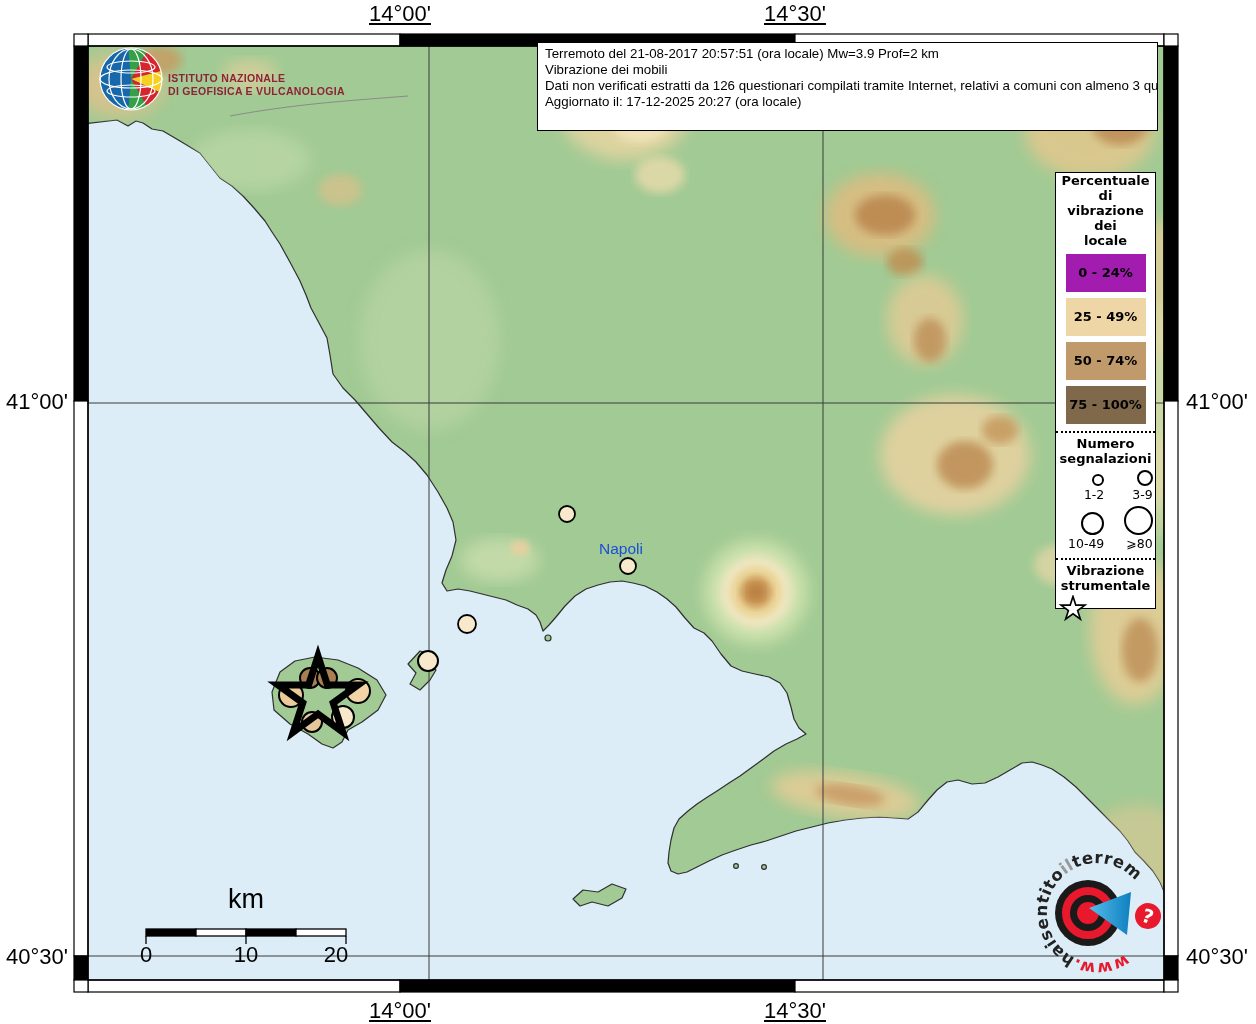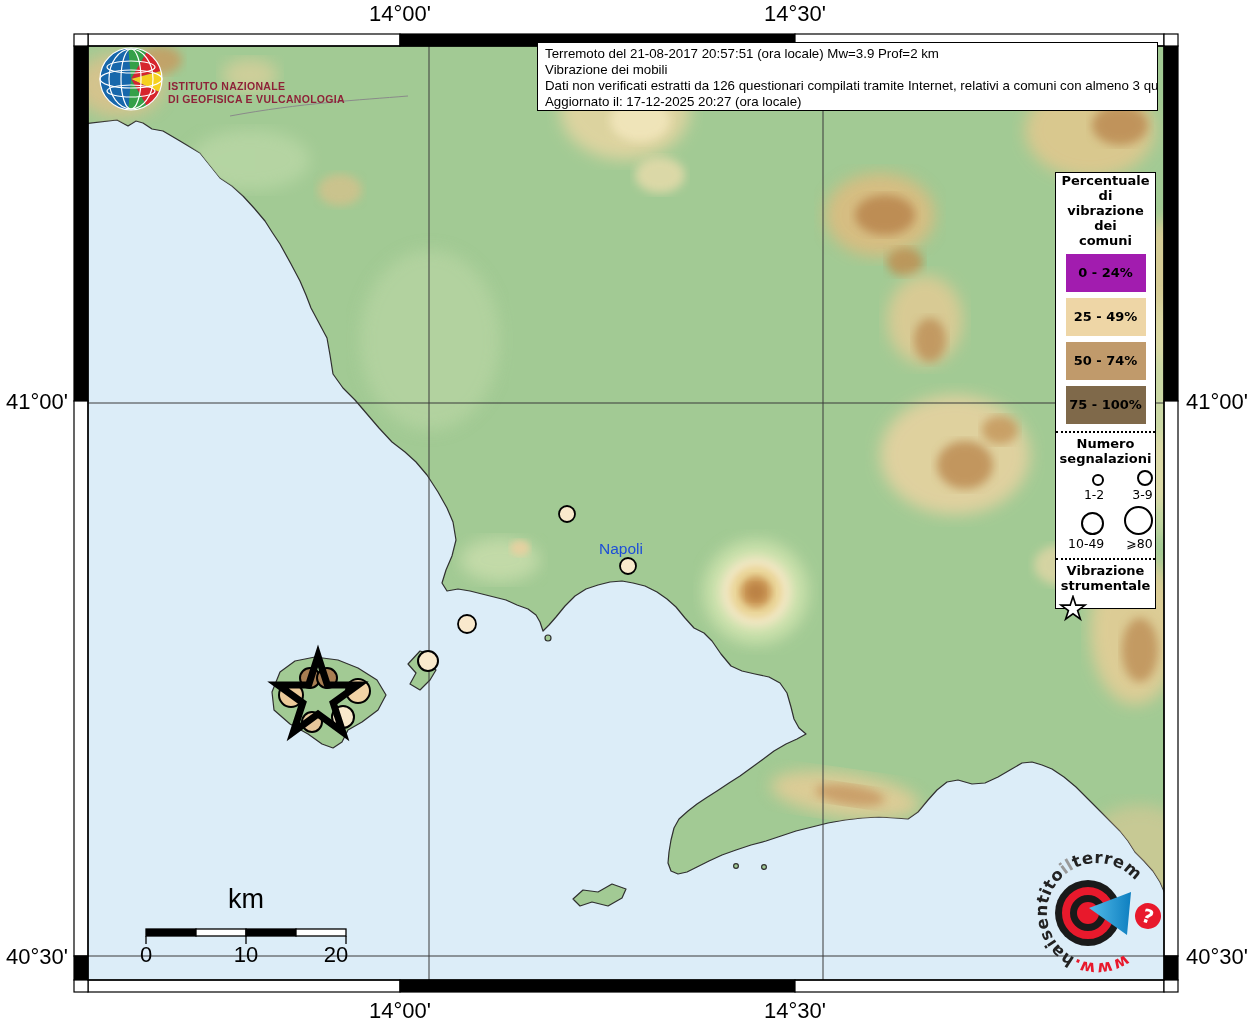--- a/index.html
+++ b/index.html
@@ -4,25 +4,25 @@
 <style>
   html,body{margin:0;padding:0;}
   body{
     width:1256px;height:1024px;position:relative;background:#ffffff;
     font-family:"Liberation Sans",sans-serif;overflow:hidden;
   }
   .abs{position:absolute;}
   svg{display:block;}
   
   .coord{font-size:22px;color:#000;white-space:nowrap;z-index:5;}
-  .coord.cx{transform:translateX(-50%);}
+  .coord.cx{transform:translateX(-50%);text-decoration:underline;}
   
   .title-box{
     left:537px;top:42px;width:621px;box-sizing:border-box;
-    background:#fff;border:1.5px solid #000;padding:3px 7px 0 7px;
+    background:#fff;border:1.5px solid #000;padding:3px 7px 20px 7px;
     font-size:13.3px;line-height:16px;color:#000;z-index:6;white-space:nowrap;overflow:hidden;
   }
   
   .legend{
     left:1055px;top:172px;width:101px;height:437px;box-sizing:border-box;
     background:#fff;border:1.8px solid #000;z-index:6;text-align:center;
     font-family:"DejaVu Sans",sans-serif;font-weight:bold;font-size:13px;color:#000;
     padding-top:0;
   }
   .legend .tline{line-height:15px;}
@@ -31,21 +31,21 @@
   .sizerow{display:flex;justify-content:space-evenly;align-items:flex-end;margin-top:4px;}
   .sizerow .cell{display:flex;flex-direction:column;align-items:flex-end;width:46px;}
   .legend .circ{border:2px solid #000;border-radius:50%;background:#fff;}
   .c1{width:8px;height:8px;}
   .c2{width:12px;height:12px;}
   .c3{width:19px;height:19px;}
   .c4{width:25px;height:25px;}
   .sizelabel{font-weight:normal;font-size:12.5px;line-height:15px;margin-top:1px;}
   
   .ingv-text{
-    left:168px;top:80px;color:#8e2238;font-weight:bold;font-size:10.5px;line-height:12.5px;
+    left:168px;top:72px;color:#8e2238;font-weight:bold;font-size:10.5px;line-height:12.5px;
     letter-spacing:0.3px;z-index:6;white-space:nowrap;
   }
   .napoli{left:599px;top:540px;font-size:15.5px;color:#1d4ed8;z-index:5;}
   .kmlabel{left:246px;top:884px;transform:translateX(-50%);font-size:27px;color:#000;z-index:5;}
   .ticklabel{transform:translateX(-50%);top:942px;font-size:22px;color:#000;z-index:5;}
 </style>
 </head>
 <body>
 
 <svg class="abs" style="left:0;top:0;z-index:1" width="1256" height="1024" viewBox="0 0 1256 1024">
@@ -253,21 +253,21 @@
 <div class="abs ingv-text">
   <div>ISTITUTO NAZIONALE</div>
   <div>DI GEOFISICA E VULCANOLOGIA</div>
 </div>
 
 <div class="abs legend">
   <div class="tline">Percentuale</div>
   <div class="tline">di</div>
   <div class="tline">vibrazione</div>
   <div class="tline">dei</div>
-  <div class="tline">comuni</div>
+  <div class="tline">locale</div>
 
   <div class="swatch" style="background: #a21caf;">0 - 24%</div>
   <div class="swatch" style="background: rgb(238, 214, 166);">25 - 49%</div>
   <div class="swatch" style="background: rgb(192, 154, 107);">50 - 74%</div>
   <div class="swatch" style="background: rgb(127, 105, 74);">75 - 100%</div>
 
   <div class="divider"></div>
   <div class="tline">Numero</div>
   <div class="tline">segnalazioni</div>
 

